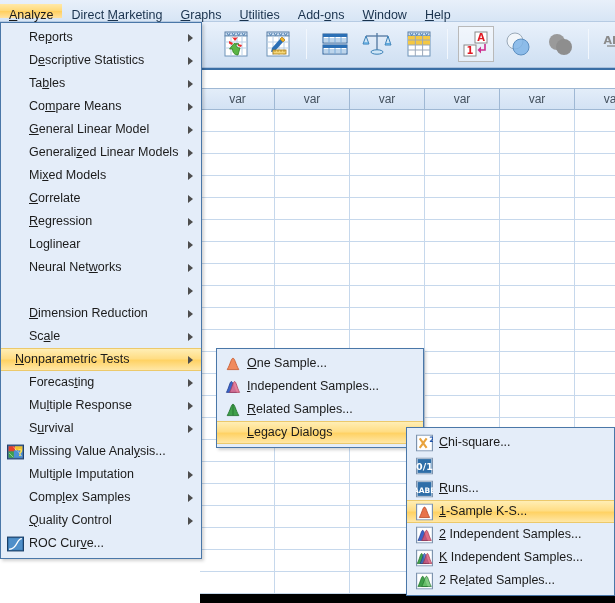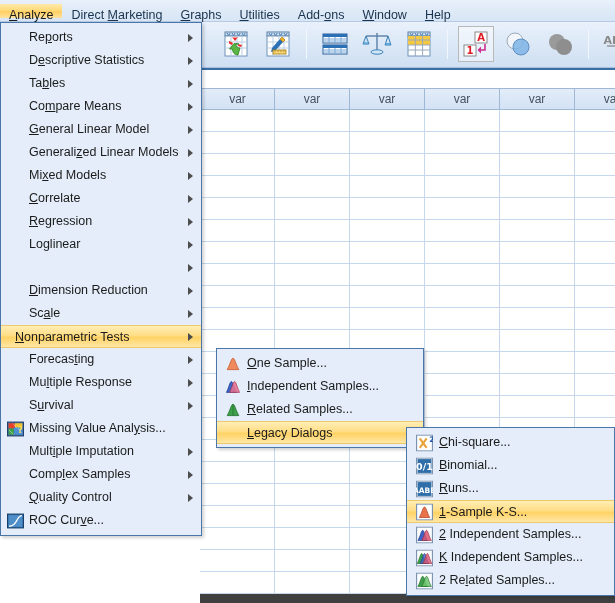--- a/index.html
+++ b/index.html
@@ -52,21 +52,21 @@
     background: rgba(255,255,255,0.45);
   }
   .tbsep {
     width: 1px; height: 30px; margin: 0 4px;
     background: #b5c6da; border-right: 1px solid #f2f7fd;
   }
 
   
   .sheet {
     position: absolute; left: 200px; top: 68px; width: 415px; height: 535px;
-    background: #404040;
+    background: #000000;
     border-top: 2px solid #3a6ea5;
     overflow: hidden;
   }
   .sheet-topstrip { height: 18px; background: #ffffff; border-bottom: 1px solid #ffffff; }
   .colhdr-row { display: flex; height: 22px; }
   .colhdr {
     flex: 0 0 75px; height: 22px; line-height: 21px;
     text-align: center; font-size: 12px; color: #44515e;
     background: linear-gradient(to bottom, #e3edf9 0%, #d3e2f4 100%);
     border: 1px solid #9fb8d4; border-left: none;
@@ -89,21 +89,21 @@
     padding: 3px 0;
     box-shadow: 2px 2px 3px rgba(0,0,0,0.18);
   }
   #menu-analyze { left: 0; top: 22px; width: 202px; }
   #menu-nonparam { left: 200px; top: 348px; width: 208px; margin-left: 16px; }
   #menu-legacy  { left: 406px; top: 427px; width: 209px; }
 
   .mi {
     position: relative;
     height: 23px; line-height: 23px;
-    display: flex; align-items: flex-start;
+    display: flex; align-items: center;
     padding-left: 28px; padding-right: 6px;
     font-size: 12.5px; color: #1b1b1b;
     white-space: nowrap;
     cursor: default;
   }
   .mi.hl {
     background: linear-gradient(to bottom, #ffeeb5 0%, #ffdd84 46%, #ffd264 54%, #ffe7a6 100%);
     border-top: 1px solid #ecc96b;
     border-bottom: 1px solid #ecc96b;
     height: 23px;
@@ -457,20 +457,24 @@
       </div>
       <div class="mi">
         <span class="label"><span class="u">R</span>egression</span>
         <span class="arrow"></span>
       </div>
       <div class="mi">
         <span class="label">Lo<span class="u">g</span>linear</span>
         <span class="arrow"></span>
       </div>
       <div class="mi">
+        <span class="label">Neural Net<span class="u">w</span>orks</span>
+        <span class="arrow"></span>
+      </div>
+      <div class="mi">
         <span class="arrow"></span>
       </div>
       <div class="mi">
         <span class="label"><span class="u">D</span>imension Reduction</span>
         <span class="arrow"></span>
       </div>
       <div class="mi">
         <span class="label">Sc<span class="u">a</span>le</span>
         <span class="arrow"></span>
       </div>
@@ -560,21 +564,20 @@
             <text x="12.4" y="7.2" font-size="7" font-weight="bold" font-family="DejaVu Sans, sans-serif" fill="#2255aa">2</text>
           </svg></span>
         <span class="label"><span class="u">C</span>hi-square...</span>
       </div>
       <div class="mi">
         <span class="mi-icon"><svg viewBox="0 0 16 16" width="100%" height="100%">
             <rect x="0.5" y="0.5" width="15" height="15" fill="#dfe9f5" stroke="#7d93ad"></rect>
             <rect x="1.5" y="1.5" width="13" height="13" fill="#2f6ea8"></rect>
             <text x="8" y="11.8" font-size="9" font-weight="bold" font-family="DejaVu Sans, sans-serif" fill="#ffffff" text-anchor="middle">0/1</text>
           </svg></span>
-        <span class="label"><span class="u">B</span>inomial...</span>
       </div>
       <div class="mi">
         <span class="mi-icon"><svg viewBox="0 0 16 16" width="100%" height="100%">
             <rect x="0.5" y="0.5" width="15" height="15" fill="#dfe9f5" stroke="#7d93ad"></rect>
             <rect x="1.5" y="1.5" width="13" height="13" fill="#2f6ea8"></rect>
             <text x="8" y="11.6" font-size="7" font-weight="bold" font-family="DejaVu Sans, sans-serif" fill="#ffffff" text-anchor="middle">AABB</text>
           </svg></span>
         <span class="label"><span class="u">R</span>uns...</span>
       </div>
       <div class="mi hl">

